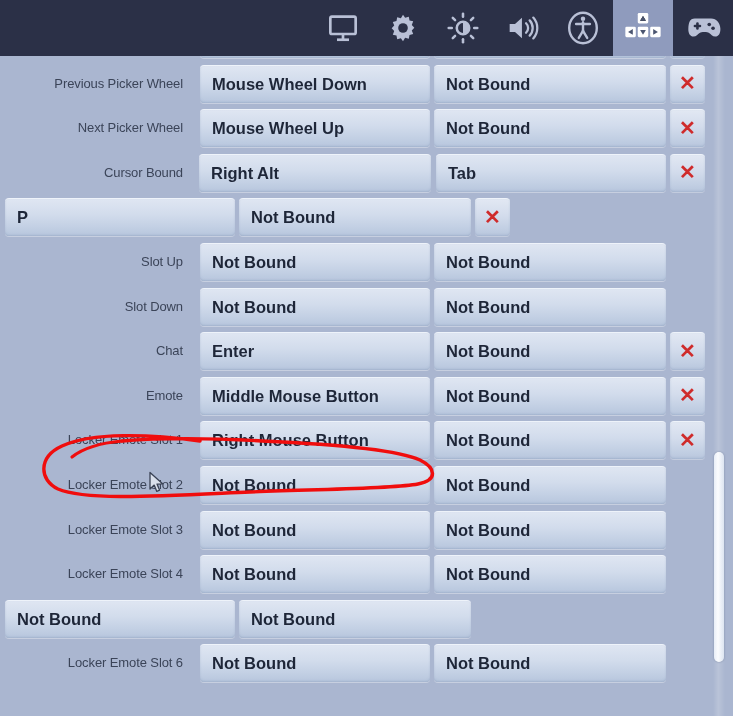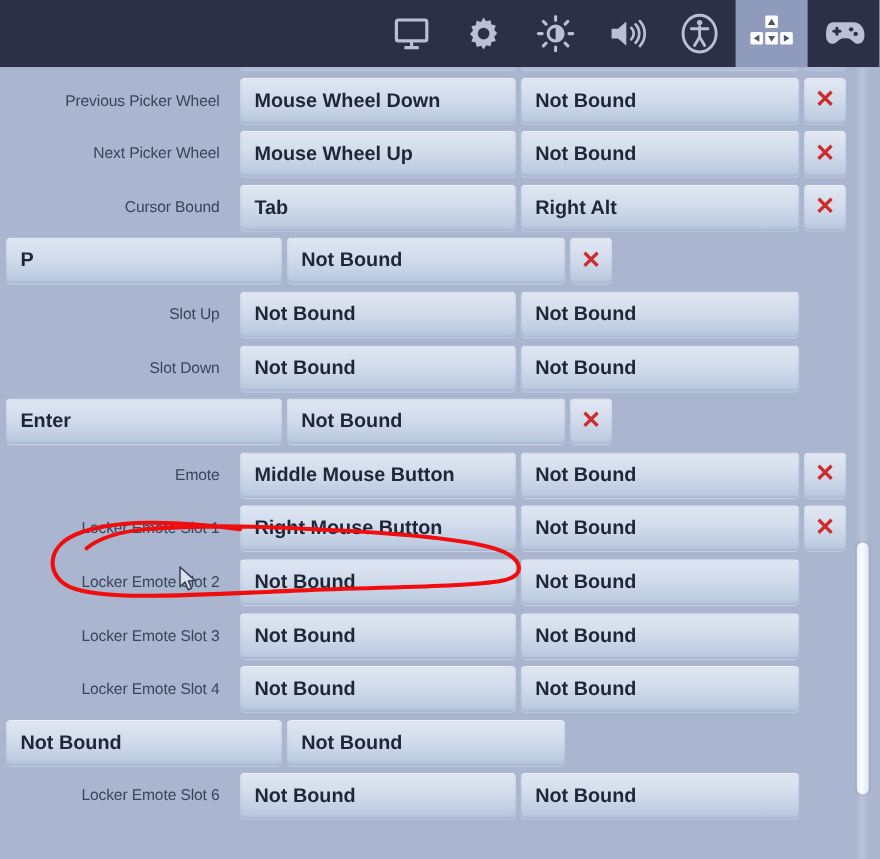--- a/index.html
+++ b/index.html
@@ -279,22 +279,22 @@
       <div class="row">
         <div class="row-label">Next Picker Wheel</div>
         <div class="bindbtn col1">Mouse Wheel Up</div>
         <div class="bindbtn col2">Not Bound</div>
         <div class="clearbtn">
           <span class="xg">✕</span>
         </div>
       </div>
       <div class="row">
         <div class="row-label">Cursor Bound</div>
+        <div class="bindbtn col2">Right Alt</div>
         <div class="bindbtn col1">Tab</div>
-        <div class="bindbtn col2">Right Alt</div>
         <div class="clearbtn">
           <span class="xg">✕</span>
         </div>
       </div>
       <div class="row">
         <div class="bindbtn col1">P</div>
         <div class="bindbtn col2">Not Bound</div>
         <div class="clearbtn">
           <span class="xg">✕</span>
         </div>
@@ -305,20 +305,21 @@
         <div class="bindbtn col2">Not Bound</div>
         <div class="clearbtn empty"></div>
       </div>
       <div class="row">
         <div class="row-label">Slot Down</div>
         <div class="bindbtn col1">Not Bound</div>
         <div class="bindbtn col2">Not Bound</div>
         <div class="clearbtn empty"></div>
       </div>
       <div class="row">
+        <div class="row-label">Chat</div>
         <div class="bindbtn col1">Enter</div>
         <div class="bindbtn col2">Not Bound</div>
         <div class="clearbtn">
           <span class="xg">✕</span>
         </div>
       </div>
       <div class="row">
         <div class="row-label">Emote</div>
         <div class="bindbtn col1">Middle Mouse Button</div>
         <div class="bindbtn col2">Not Bound</div>

